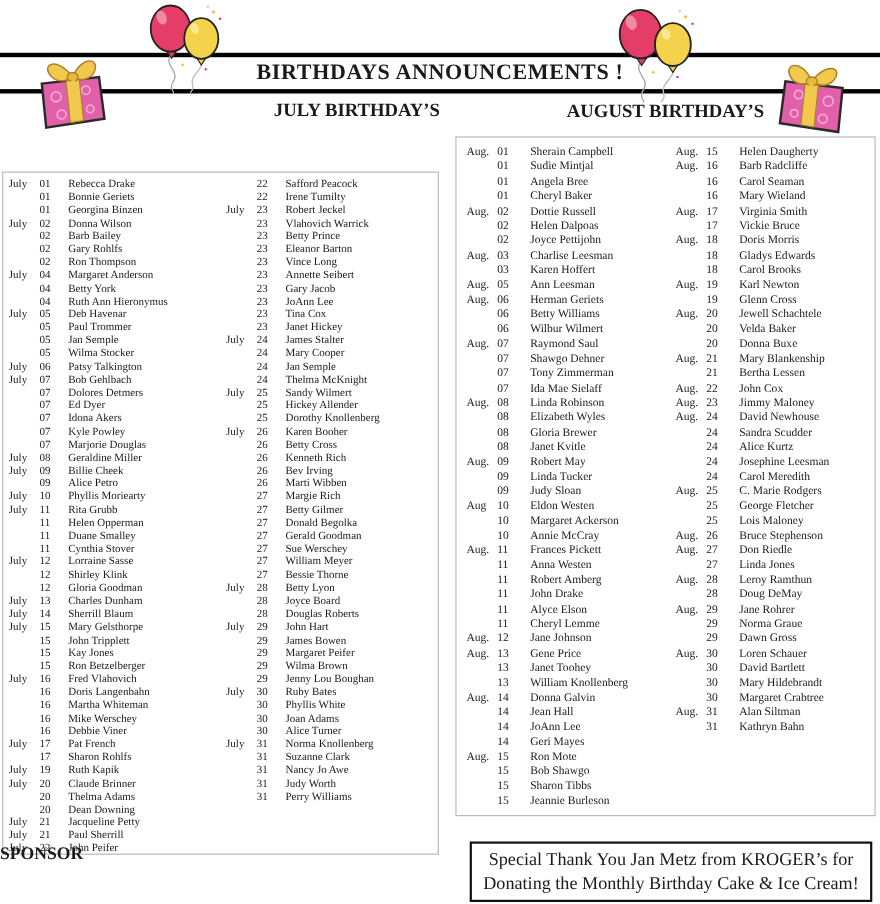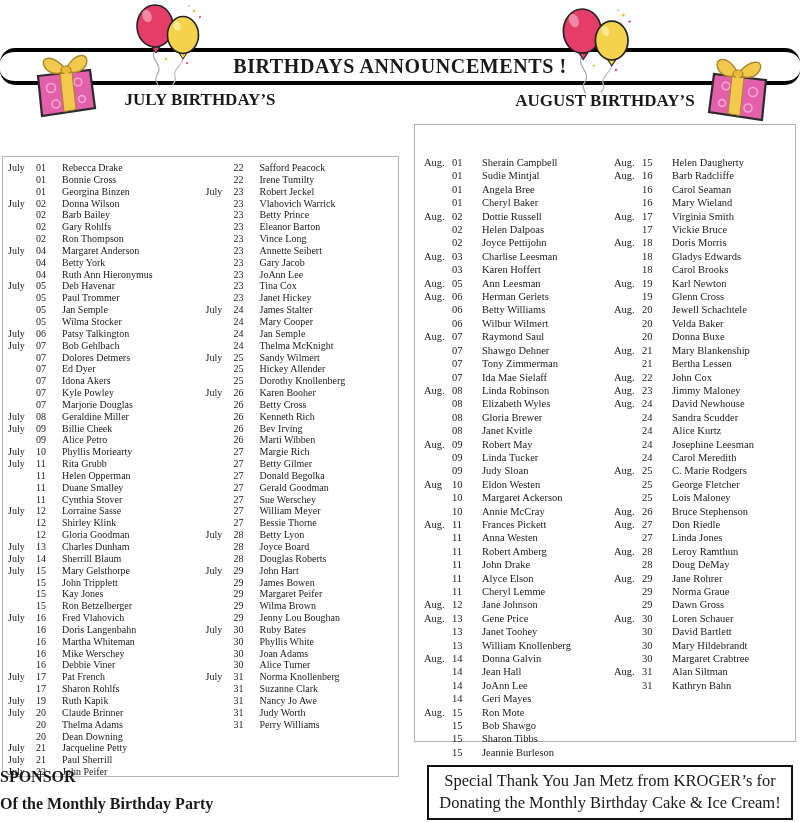--- a/index.html
+++ b/index.html
@@ -4,37 +4,37 @@
 <style>
   * { margin:0; padding:0; box-sizing:border-box; }
   html,body { background:#ffffff; }
   body {
     width:800px; height:822px; position:relative; overflow:hidden;
     font-family:"Liberation Serif", serif; color:#1a1a1a;
   }
   .banner {
     position:absolute; left:0; top:48px; width:800px; height:37px;
     background:#ffffff; border-top:4px solid #000; border-bottom:4px solid #000;
-    display:flex; align-items:center; justify-content:center;border-radius:15px;
+    display:flex; align-items:center; justify-content:center;
   }
   .banner-title { font-size:20px; font-weight:bold; letter-spacing:.6px; }
   .balloons { position:absolute; }
   .balloons-left  { left:130px; top:2px; }
   .balloons-right { left:556px; top:5px; }
   .gift { position:absolute; }
   .gift-left  { left:16px;  top:46px; }
   .gift-right { left:692px; top:50px; transform:scaleX(-1); }
   .month-heading { position:absolute; font-size:17px; font-weight:bold; text-align:center; }
-  #july-heading   { left:0px;   top:90px; width:400px; }
+  #july-heading   { left:0px;   top:90px; width:400px;text-align:right; }
   #august-heading { left:415px; top:91px; width:380px; }
   .list-box { position:absolute; border:1px solid #b3b3b3; background:#fff; display:flex; }
   #july-box   { left:2px;   top:124px; width:397px; height:621px; padding-top:5px;margin-top:32px; }
   #august-box { left:414px; top:124px; width:382px; height:618px; padding-top:7px; }
   #july-box .col   { width:198px; }
-  #august-box .col { width:191px;margin-top:24px; }
+  #august-box .col { width:191px; }
   .row { display:flex; white-space:nowrap; }
   #july-box .row   { height:11.85px; line-height:11.85px; font-size:10px; }
   #august-box .row { height:13.42px; line-height:13.42px; font-size:10.5px; }
   .m { flex:0 0 auto; }
   #july-box .m   { width:33px; padding-left:5px; }
   #august-box .m { width:37px; padding-left:9px; }
   .d { flex:0 0 auto; }
   #july-box .d   { width:23px; }
   #august-box .d { width:27px; }
   .n { padding-left:3px; }
@@ -122,21 +122,21 @@
 <div id="july-box" class="list-box">
   <div class="col">
       <div class="row">
         <span class="m">July</span>
         <span class="d">01</span>
         <span class="n">Rebecca Drake</span>
       </div>
       <div class="row">
         <span class="m"></span>
         <span class="d">01</span>
-        <span class="n">Bonnie Cross</span>
+        <span class="n">Bonnie Geriets</span>
       </div>
       <div class="row">
         <span class="m"></span>
         <span class="d">01</span>
         <span class="n">Georgina Binzen</span>
       </div>
       <div class="row">
         <span class="m">July</span>
         <span class="d">02</span>
         <span class="n">Donna Wilson</span>
@@ -1053,19 +1053,18 @@
       <div class="row">
         <span class="m"></span>
         <span class="d">31</span>
         <span class="n">Kathryn Bahn</span>
       </div>
     </div>
 </div>
 
 <div id="sponsor">
   <div class="s1">SPONSOR</div>
-  <div class="s2">Of the Monthly Birthday Party</div>
 </div>
 
 <div id="thanks">
   <div>Special Thank You Jan Metz from KROGER’s for</div>
   <div>Donating the Monthly Birthday Cake &amp; Ice Cream!</div>
 </div>
 
 </body></html>

